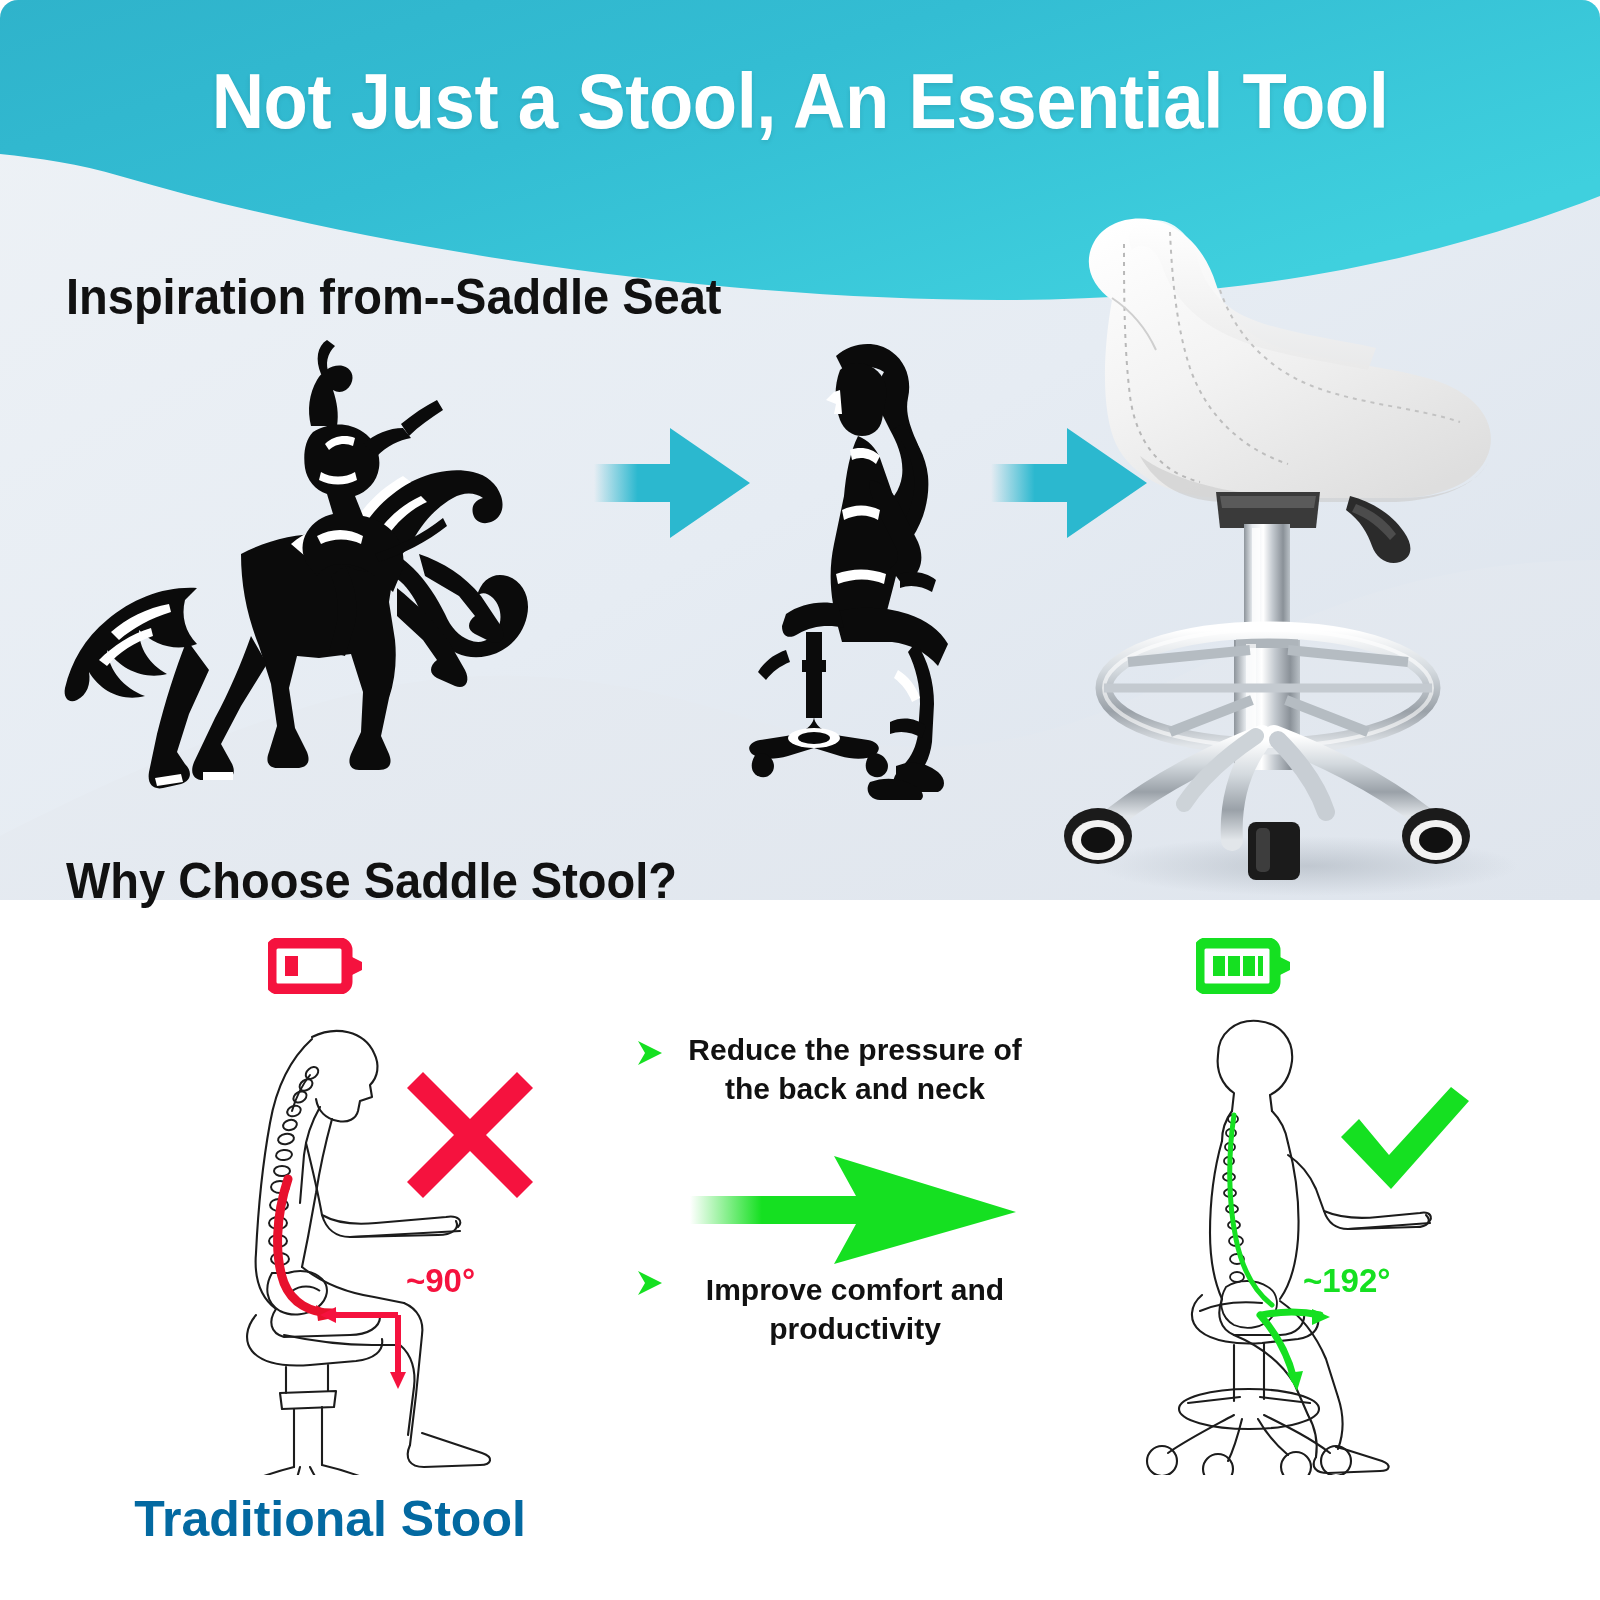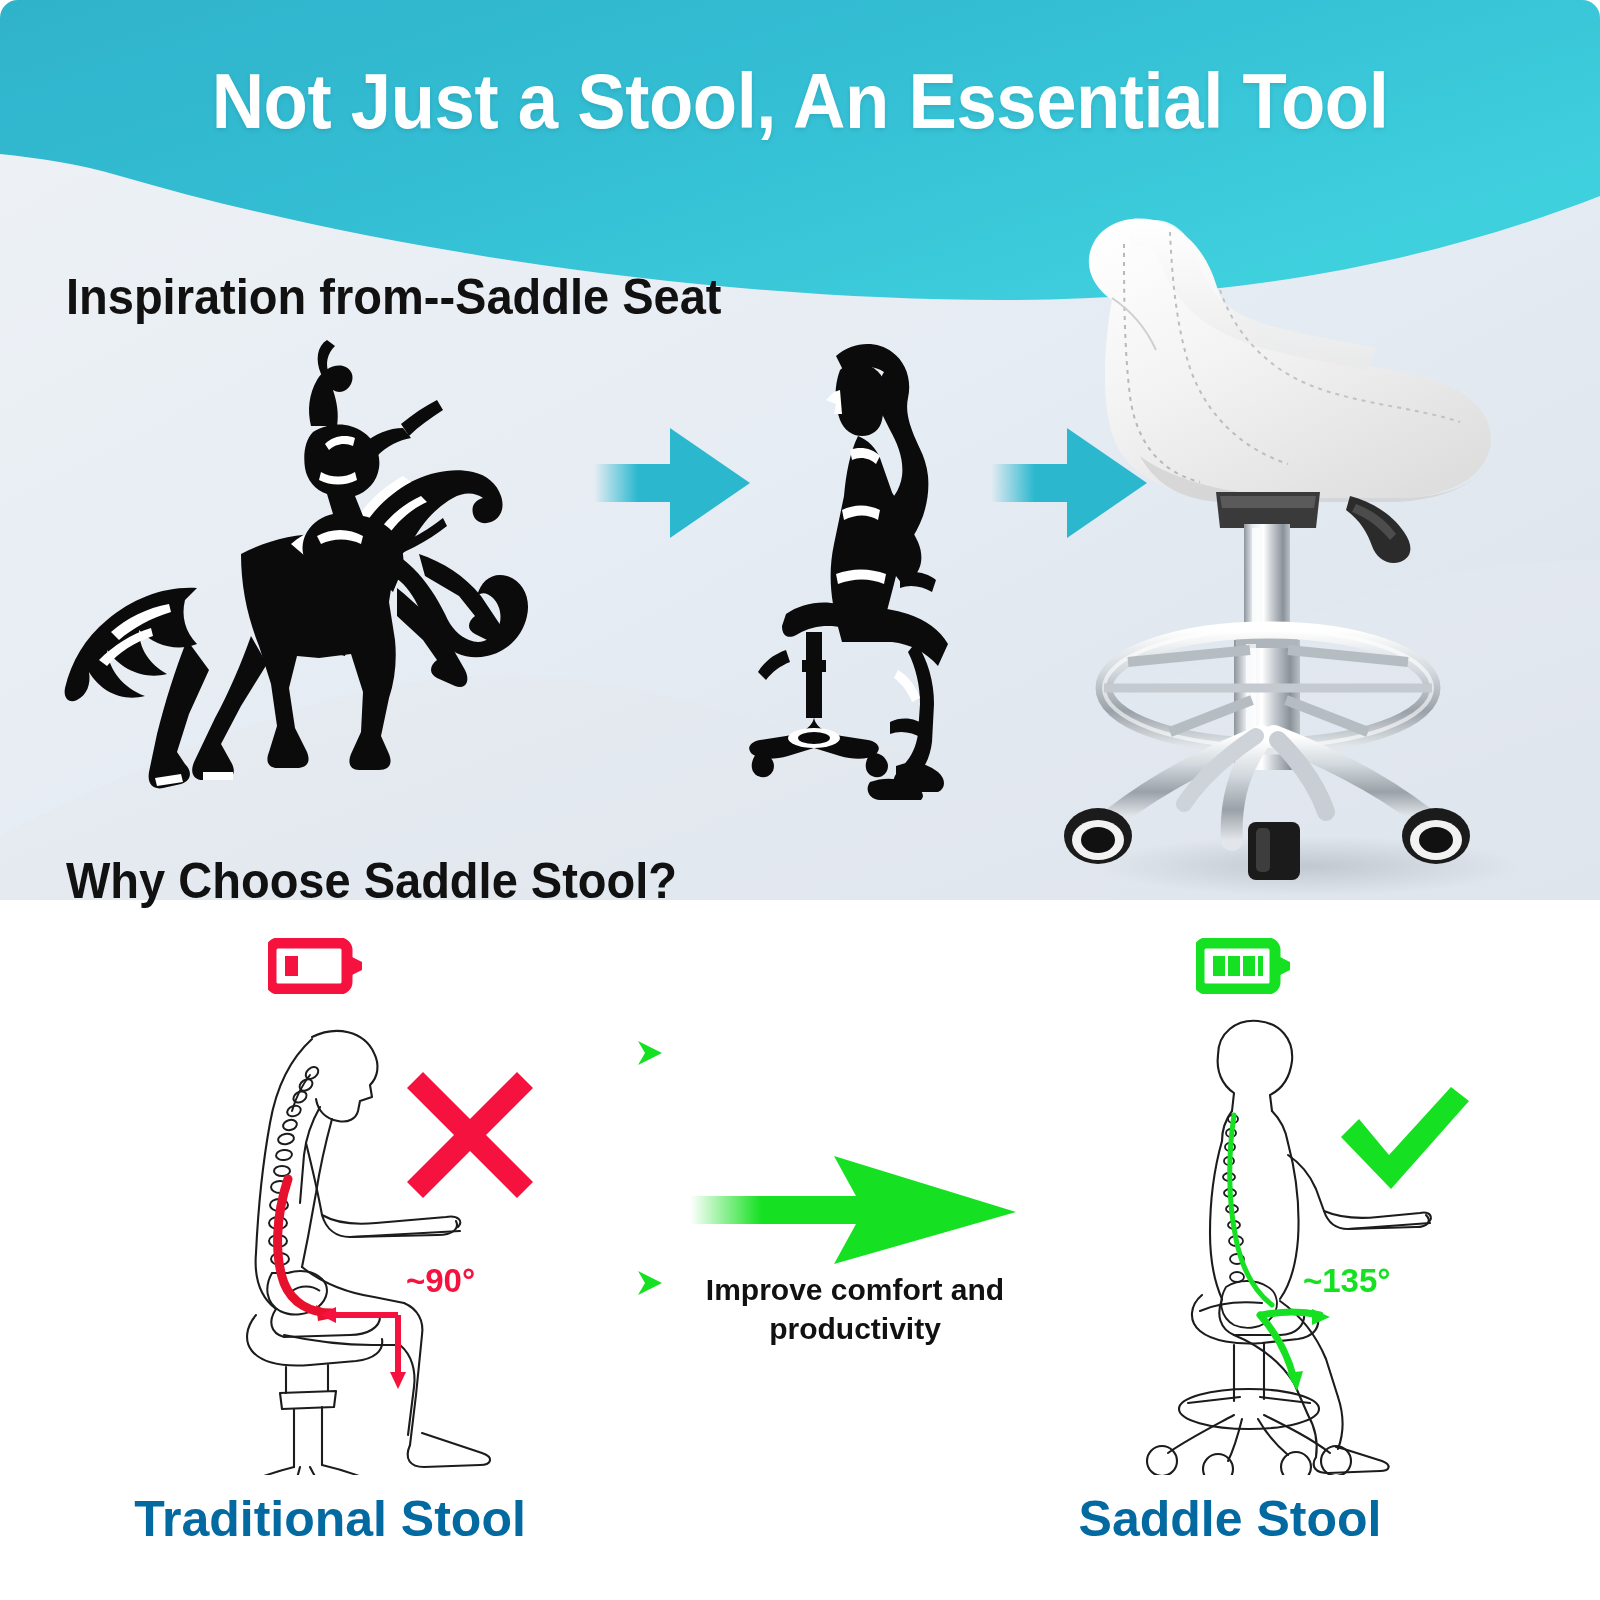--- a/index.html
+++ b/index.html
@@ -497,20 +497,24 @@
              L65,81 L18,128 L2,112 L49,65 L2,18 Z" fill="#F5123E"></path>
   </svg>
 
   <div class="angle-label" id="angle-traditional">~90°</div>
 
   <div class="cmp-label" style="left:80px; top:1490px; width:500px;">Traditional Stool</div>
 
   <svg class="fig" style="left:636px; top:1038px; width:28px; height:30px;" viewBox="0 0 28 30">
     <path d="M2,3 L26,15 L2,27 L9,15 Z" fill="#15E021"></path>
   </svg>
+  <div class="bullet" style="left:660px; top:1030px;">
+    <div>Reduce the pressure of</div>
+    <div>the back and neck</div>
+  </div>
 
   <svg class="fig" style="left:670px; top:1150px; width:360px; height:120px;" viewBox="0 0 360 120">
     <defs>
       <linearGradient id="gArrowGreen" x1="0" y1="0" x2="1" y2="0">
         <stop offset="0%" stop-color="#15E021" stop-opacity="0"></stop>
         <stop offset="22%" stop-color="#15E021" stop-opacity="1"></stop>
         <stop offset="100%" stop-color="#15E021" stop-opacity="1"></stop>
       </linearGradient>
     </defs>
     <path d="M20,46 L186,46 L164,6 L346,62 L164,114 L186,74 L20,74 Z" fill="url(#gArrowGreen)"></path>
@@ -599,17 +603,16 @@
     <path d="M130,300 C146,318 158,340 164,364" fill="none" stroke="#15E021" stroke-width="7" stroke-linecap="round"></path>
     <path d="M167,376 L157,358 L173,356 Z" fill="#15E021"></path>
     <path d="M132,300 C152,296 172,296 190,300" fill="none" stroke="#15E021" stroke-width="7" stroke-linecap="round"></path>
     <path d="M200,302 L182,310 L182,294 Z" fill="#15E021"></path>
   </svg>
 
   <svg class="fig" style="left:1335px; top:1085px; width:140px; height:115px;" viewBox="0 0 140 115">
     <path d="M6,52 L24,34 L54,70 L116,2 L134,16 L56,104 Z" fill="#15E021"></path>
   </svg>
 
-  <div class="angle-label" id="angle-saddle">~135°</div>
-
-  <div class="cmp-label" style="left:1010px; top:1490px; width:440px;">Saddle Stool</div>
+  <div class="angle-label" id="angle-saddle">~192°</div>
+
 
 </div>
 
 </body></html>

